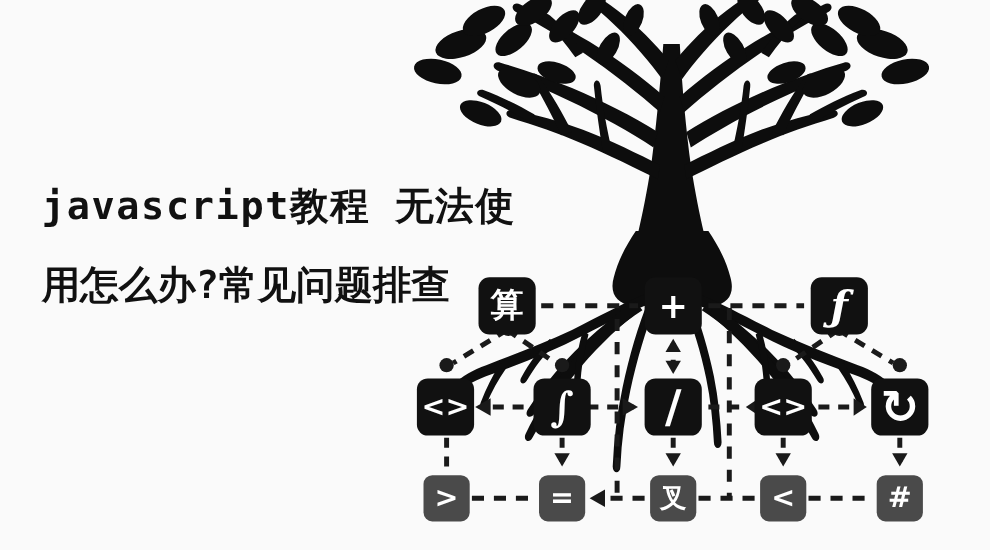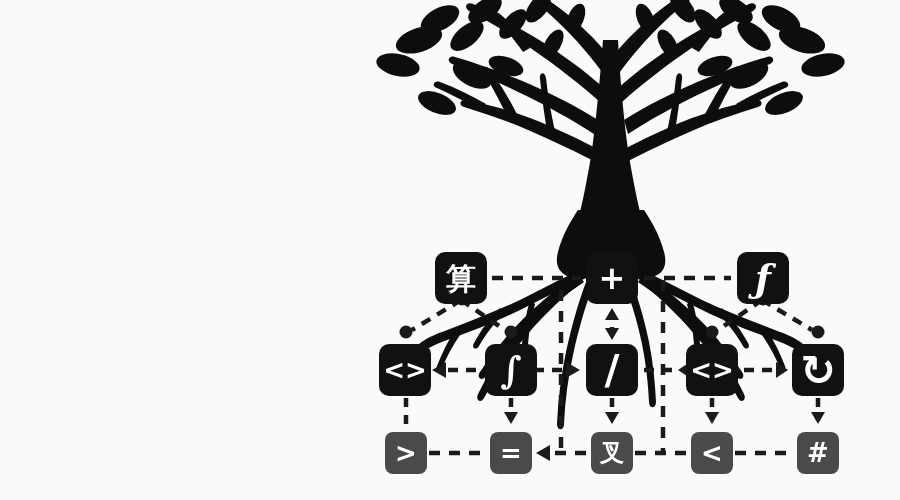--- a/index.html
+++ b/index.html
@@ -312,14 +312,18 @@
           <rect x="691" y="432" width="42" height="42" rx="8" fill="#4a4a4a"></rect>
           <text x="712" y="453" text-anchor="middle" dominant-baseline="central" fill="#ffffff" font-size="26" font-family="&quot;DejaVu Sans&quot;, sans-serif" font-weight="bold" font-style="normal">&lt;</text>
         </g>
         <g>
           <rect x="797" y="432" width="42" height="42" rx="8" fill="#4a4a4a"></rect>
           <text x="818" y="453" text-anchor="middle" dominant-baseline="central" fill="#ffffff" font-size="26" font-family="&quot;DejaVu Sans&quot;, sans-serif" font-weight="bold" font-style="normal">#</text>
         </g>
       </g>
   </svg>
 
+  <div id="title-block">
+    <div class="title-line l1">javascript教程 无法使</div>
+    <div class="title-line l2">用怎么办?常见问题排查</div>
+  </div>
 
 </div>
 
 </body></html>

